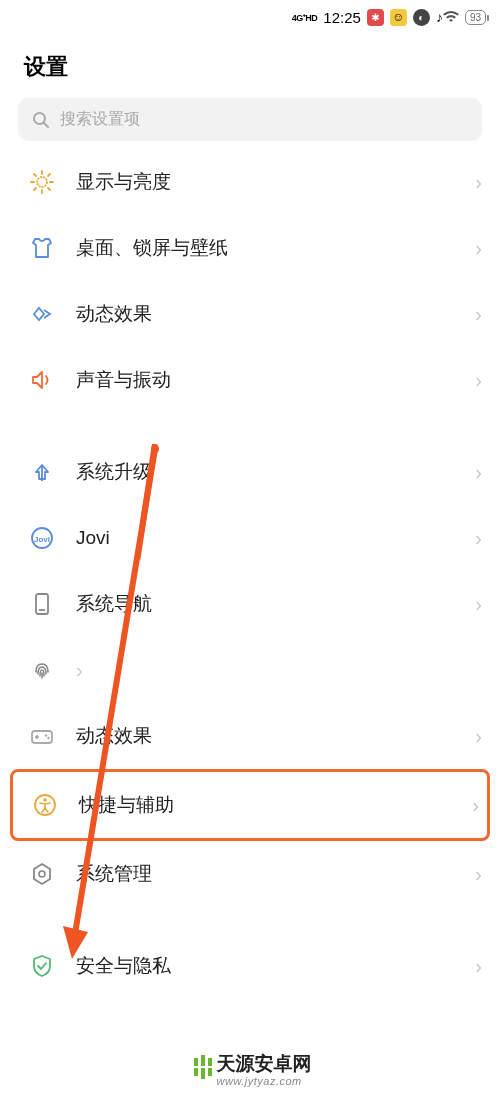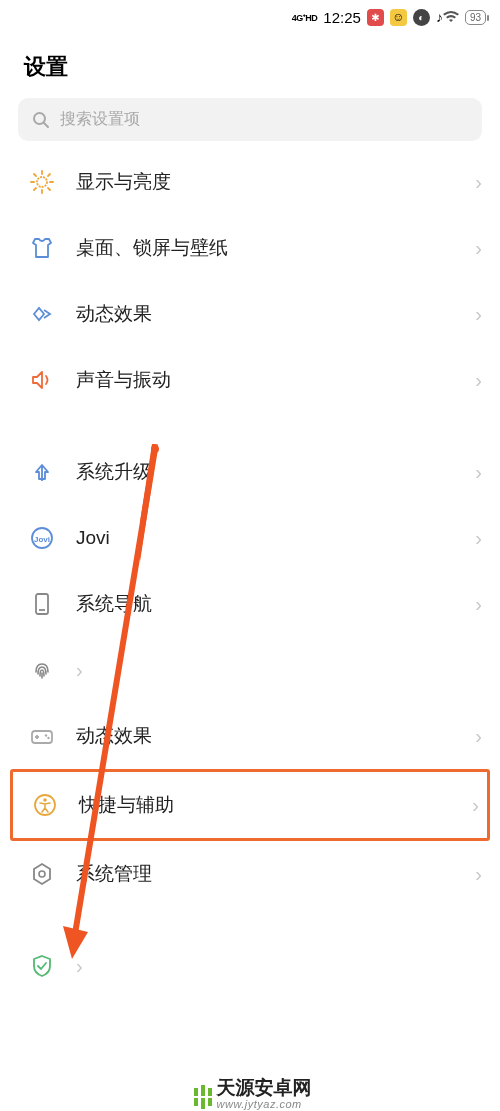--- a/index.html
+++ b/index.html
@@ -104,21 +104,21 @@
       flex-direction: column;
     }
     .list-item {
       display: flex;
       align-items: center;
       padding: 19px 18px 19px 28px;
       position: relative;
     }
     .list-item.highlighted {
       border: 3px solid #ee6a2e;
-      border-radius: 3px;
+      border-radius: 8px;
       margin: 0 10px;
       padding-left: 18px;
       padding-right: 8px;
     }
     .item-icon-wrap {
       width: 28px;
       height: 28px;
       display: flex;
       align-items: center;
       justify-content: center;
@@ -147,21 +147,21 @@
       z-index: 100;
     }
     .watermark {
       position: absolute;
       bottom: 0;
       left: 0;
       right: 0;
       height: 58px;
       background: #ffffff;
       display: flex;
-      align-items: flex-end;
+      align-items: flex-start;
       justify-content: center;
       border-top: 0;
       z-index: 200;
     }
     .wm-logo {
       width: 28px;
       height: 28px;
     }
     .wm-title {
       font-size: 19px;
@@ -351,20 +351,21 @@
 
   <div class="section-divider"></div>
 
   <div class="list-item" style="padding-bottom:0;">
     <span class="item-icon-wrap">
       <svg width="26" height="26" viewBox="0 0 26 26">
           <path d="M13 3 L21 6 L21 13 Q21 20 13 23 Q5 20 5 13 L5 6 Z" stroke="#52b873" stroke-width="1.8" fill="none"></path>
           <path d="M9 13 L12 16 L17 10" stroke="#52b873" stroke-width="1.8" fill="none" stroke-linecap="round"></path>
         </svg>
     </span>
+    <span class="item-label">安全与隐私</span>
     <span class="chevron">›</span>
   </div>
 
 </div>
 
 <svg class="arrow-annotation" viewBox="0 0 30 530" preserveAspectRatio="none">
   <line x1="15" y1="0" x2="-60" y2="490" stroke="#ee5522" stroke-width="6"></line>
   <polygon points="-75,480 -50,486 -70,510" fill="#ee5522"></polygon>
 </svg>
 <svg style="position:absolute;left:60px;top:444px;pointer-events:none;z-index:100" width="110" height="530">

